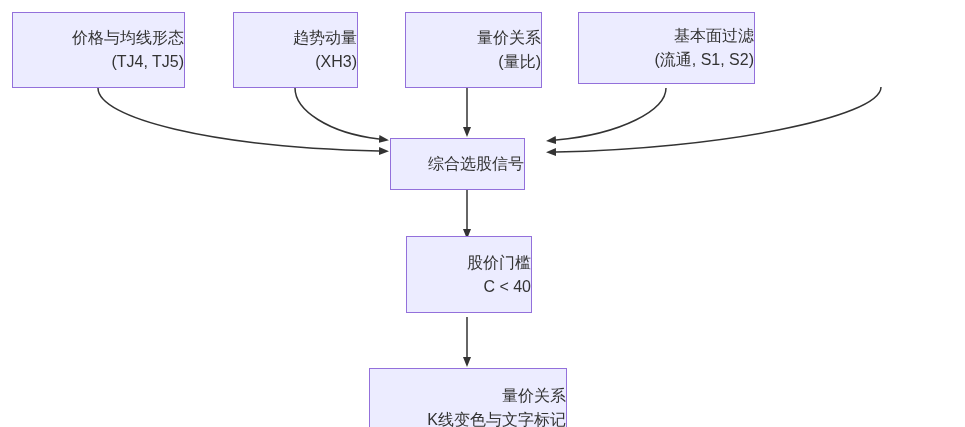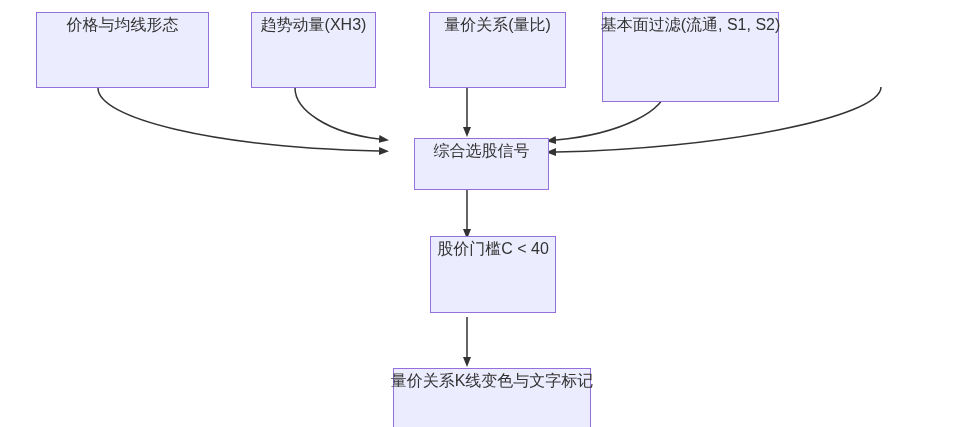--- a/index.html
+++ b/index.html
@@ -29,26 +29,25 @@
   }
   .node {
     position: absolute;
     box-sizing: border-box;
     background: var(--node-fill, #ECECFF);
     border: 1px solid var(--node-border, #9370DB);
     color: var(--text-color, #333333);
     font-size: 16px;
     line-height: 24px;
     display: flex;
-    flex-direction: row;
-    align-items: flex-start;
+    flex-direction: column;
+    align-items: flex-end;
     justify-content: center;
     text-align: center;
     white-space: nowrap;
-    margin-left: 24px;
   }
 </style>
 </head>
 <body>
 
 <div class="canvas">
 
   <svg class="edges" viewBox="0 0 965 427" xmlns="http://www.w3.org/2000/svg">
     <defs>
       <marker id="arrowhead" markerUnits="userSpaceOnUse" markerWidth="10" markerHeight="8" refX="0" refY="4" orient="auto">
@@ -59,33 +58,34 @@
     <path class="edge" d="M295,88 C295,110 328,133 379,139" marker-end="url(#arrowhead)"></path>
     <path class="edge" d="M467,88 L467,127" marker-end="url(#arrowhead)"></path>
     <path class="edge" d="M666,88 C666,110 622,134 556,140" marker-end="url(#arrowhead)"></path>
     <path class="edge" d="M881,87 C881,118 715,149 556,152" marker-end="url(#arrowhead)"></path>
     <path class="edge" d="M467,190 L467,229" marker-end="url(#arrowhead)"></path>
     <path class="edge" d="M467,317 L467,357" marker-end="url(#arrowhead)"></path>
   </svg>
 
   <div class="node" style="left:12px; top:12px; width:173px; height:76px">
     <span>价格与均线形态</span>
+    <span>(TJ4, TJ5)</span>
   </div>
 
-  <div class="node" style="left:227px; top:12px; width:125px; height:76px">
+  <div class="node" style="left:233px; top:12px; width:125px; height:76px">
     <span>趋势动量</span>
     <span>(XH3)</span>
   </div>
 
   <div class="node" style="left:405px; top:12px; width:137px; height:76px">
     <span>量价关系</span>
     <span>(量比)</span>
   </div>
 
-  <div class="node" style="left:578px; top:12px; width:177px; height:90px">
+  <div class="node" style="left:578px; top:12px; width:177px; height:72px">
     <span>基本面过滤</span>
     <span>(流通, S1, S2)</span>
   </div>
 
 
   <div class="node" style="left:390px; top:138px; width:135px; height:52px">
     <span>综合选股信号</span>
   </div>
 
   <div class="node" style="left:406px; top:236px; width:126px; height:77px">

